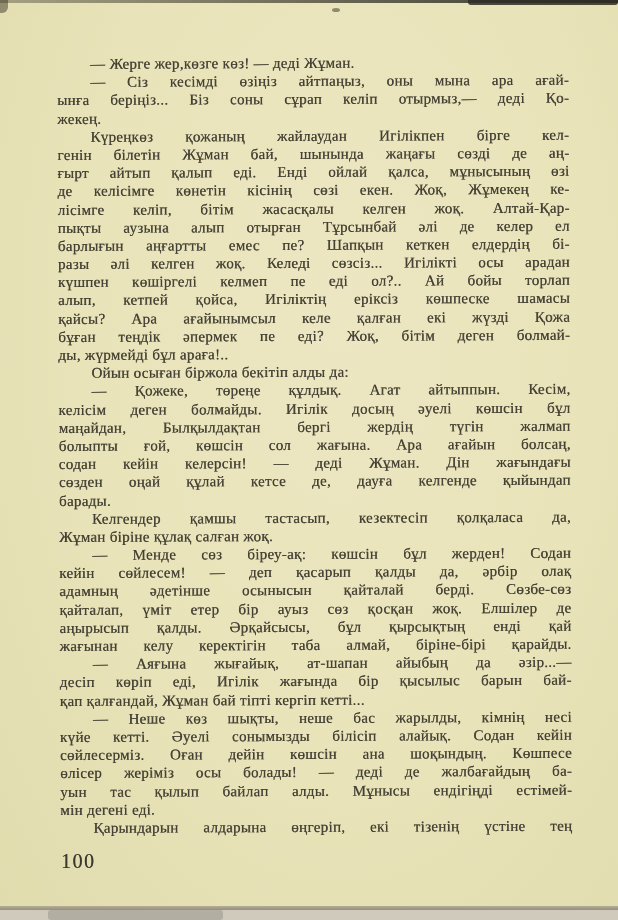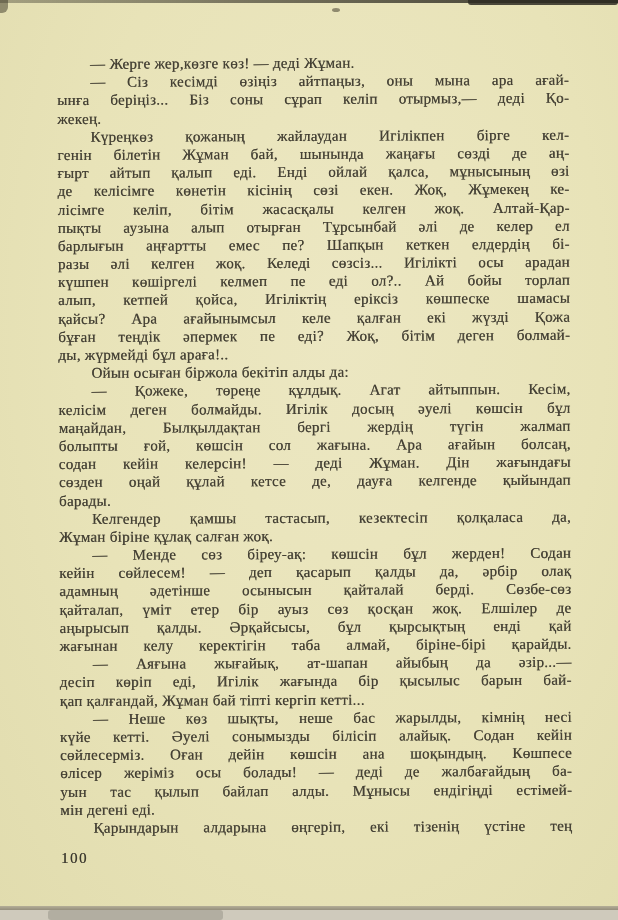--- a/index.html
+++ b/index.html
@@ -55,21 +55,21 @@
   .line {
     height: 18.2px;
     text-align: justify;
     text-align-last: justify;
     white-space: normal;
   }
   .line.indent { text-indent: 33px; }
   .line.end { text-align-last: left; }
   .page-number {
     position: absolute; left: 61px; top: 850px;
-    font-size: 15px; color: #3b382e;
+    font-size: 20px; color: #3b382e;
     letter-spacing: 1.5px;
     text-shadow: 0.3px 0 0 rgba(59,56,46,0.75);
   }
 </style>
 </head>
 <body>
 
 <div class="paper"></div>
 
 <div class="edge-top"></div>

